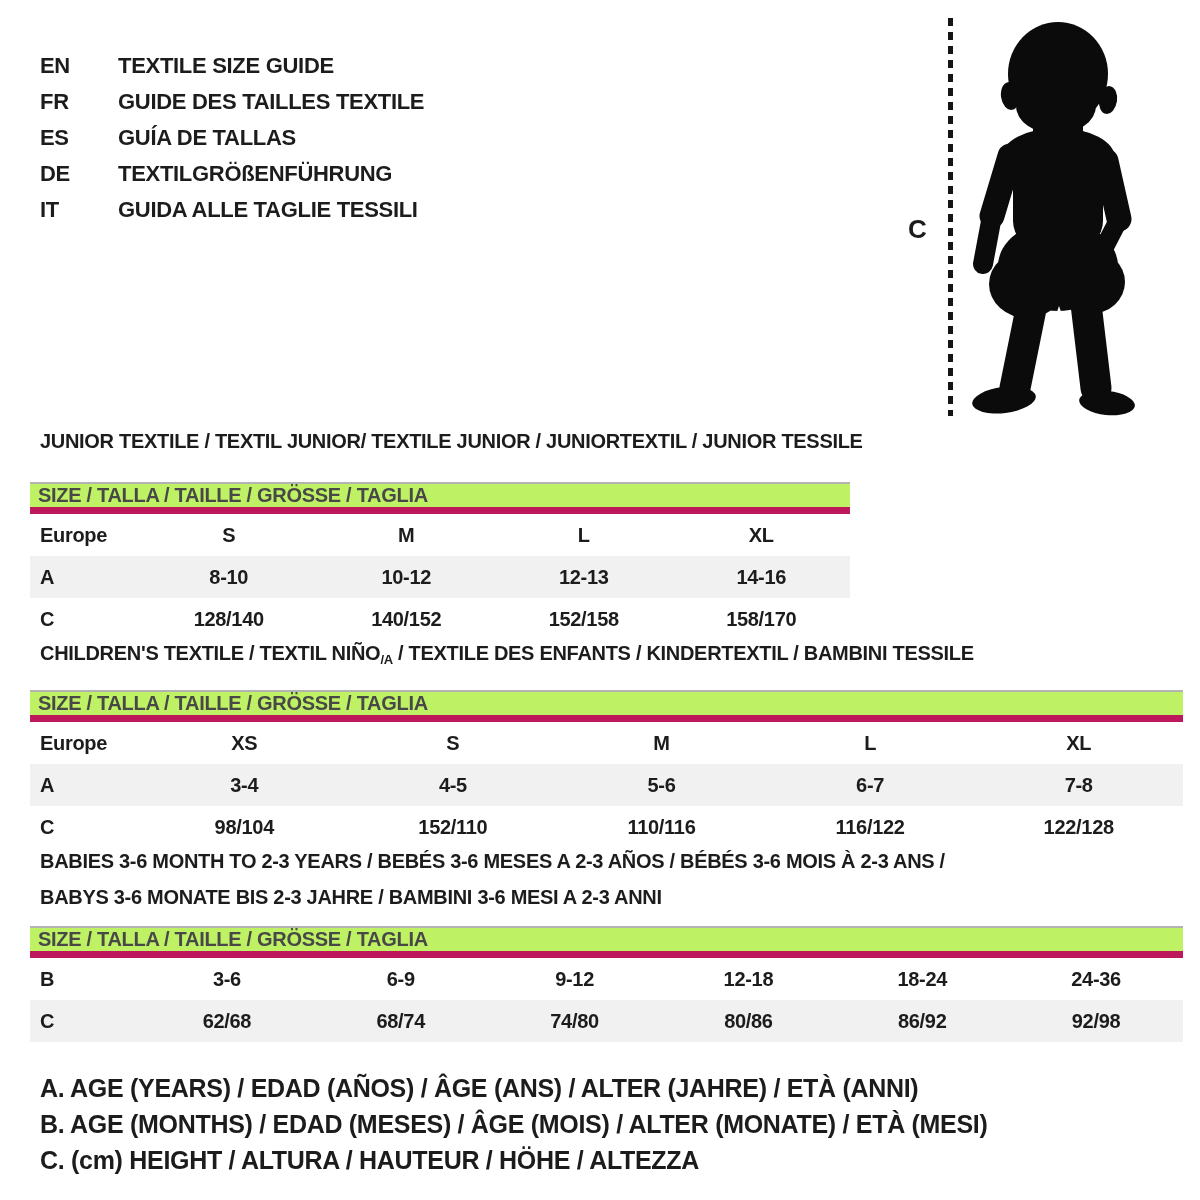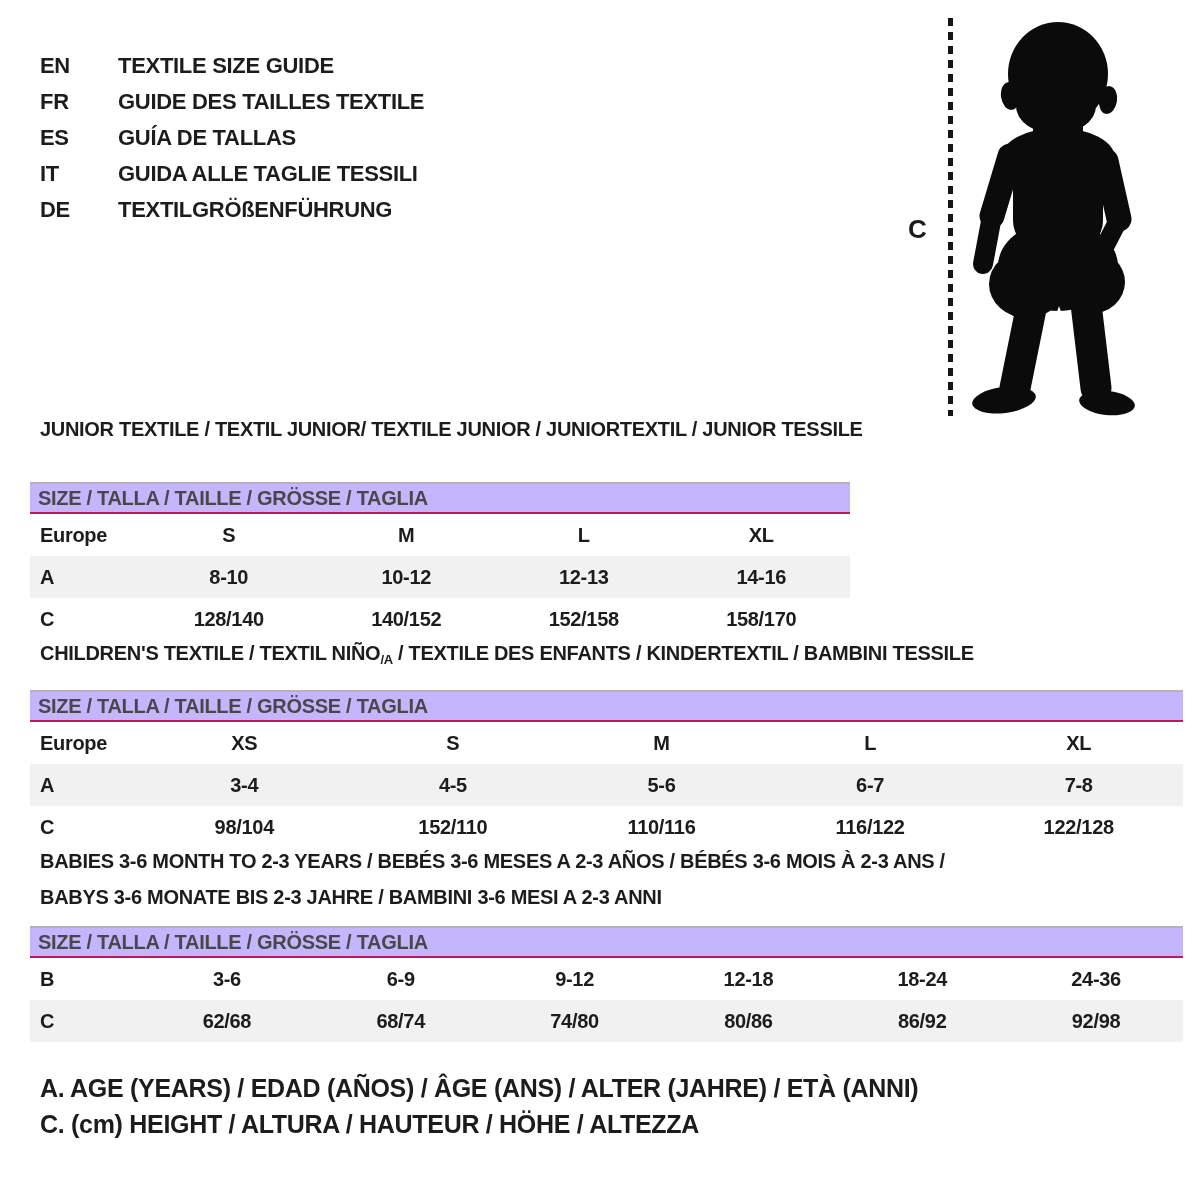--- a/index.html
+++ b/index.html
@@ -34,22 +34,22 @@
     white-space:nowrap;
   }
   .section-title .sub { font-size:13px; vertical-align:-4px; }
   .two-line { line-height:36px; }
 
   
   .size-table { left:30px; }
   .tbl-w-narrow { width:820px; }
   .tbl-w-wide   { width:1153px; }
   .size-bar {
-    height:32px; background:#c4b5fd;
-    border-top:2px solid #b3b3b3; border-bottom:2px solid #be185d;
+    height:32px; background:#bef264;
+    border-top:2px solid #b3b3b3; border-bottom:7px solid #be185d;
     display:flex; align-items:center; padding-left:8px;
     font-size:20px; font-weight:bold; color:#484848; letter-spacing:-0.3px;
   }
   .trow { display:grid; height:42px; align-items:center; }
   .cols-junior   { grid-template-columns:110px repeat(4,1fr); }
   .cols-children { grid-template-columns:110px repeat(5,1fr); }
   .cols-babies   { grid-template-columns:110px repeat(6,1fr); }
   .trow.alt { background:#f1f1f1; }
   .cell {
     text-align:center; font-size:20px; font-weight:bold; letter-spacing:-0.3px;
@@ -73,26 +73,26 @@
   </div>
   <div class="lang-row">
     <span class="lang-code">FR</span>
     <span class="lang-label">GUIDE DES TAILLES TEXTILE</span>
   </div>
   <div class="lang-row">
     <span class="lang-code">ES</span>
     <span class="lang-label">GUÍA DE TALLAS</span>
   </div>
   <div class="lang-row">
+    <span class="lang-code">DE</span>
+    <span class="lang-label">TEXTILGRÖßENFÜHRUNG</span>
+  </div>
+  <div class="lang-row">
     <span class="lang-code">IT</span>
     <span class="lang-label">GUIDA ALLE TAGLIE TESSILI</span>
-  </div>
-  <div class="lang-row">
-    <span class="lang-code">DE</span>
-    <span class="lang-label">TEXTILGRÖßENFÜHRUNG</span>
   </div>
 </div>
 
 <div class="abs height-line"></div>
 <div class="abs c-label">C</div>
 <svg class="abs toddler" width="185" height="402" viewBox="0 0 185 402" xmlns="http://www.w3.org/2000/svg">
   <g fill="#0b0b0b" stroke="none">
 
     <ellipse cx="100" cy="58" rx="50" ry="52"></ellipse>
     <ellipse cx="98" cy="90" rx="40" ry="28"></ellipse>
@@ -117,21 +117,21 @@
     <polygon points="101,290 80,352 122,350" fill="#ffffff"></polygon>
 
     <line x1="74" y1="288" x2="57" y2="372" stroke="#0b0b0b" stroke-width="31" stroke-linecap="round"></line>
     <line x1="128" y1="288" x2="138" y2="372" stroke="#0b0b0b" stroke-width="31" stroke-linecap="round"></line>
 
     <ellipse cx="46" cy="384" rx="32" ry="13" transform="rotate(-7 46 384)"></ellipse>
     <ellipse cx="149" cy="387" rx="28" ry="12" transform="rotate(6 149 387)"></ellipse>
   </g>
 </svg>
 
-<div class="abs section-title" style="top:418px">JUNIOR TEXTILE / TEXTIL JUNIOR/ TEXTILE JUNIOR / JUNIORTEXTIL / JUNIOR TESSILE</div>
+<div class="abs section-title" style="top:430px">JUNIOR TEXTILE / TEXTIL JUNIOR/ TEXTILE JUNIOR / JUNIORTEXTIL / JUNIOR TESSILE</div>
 
 <div class="abs size-table tbl-w-narrow" style="top:482px">
   <div class="size-bar">SIZE / TALLA / TAILLE / GRÖSSE / TAGLIA</div>
   <div class="trow cols-junior">
     <span class="cell rowhead">Europe</span>
     <span class="cell">S</span>
     <span class="cell">M</span>
     <span class="cell">L</span>
     <span class="cell">XL</span>
   </div>
@@ -203,14 +203,15 @@
     <span class="cell">68/74</span>
     <span class="cell">74/80</span>
     <span class="cell">80/86</span>
     <span class="cell">86/92</span>
     <span class="cell">92/98</span>
   </div>
 </div>
 
 <div class="abs legend">
   <div class="legend-line">A. AGE (YEARS) / EDAD (AÑOS) / ÂGE (ANS) / ALTER (JAHRE) / ETÀ (ANNI)</div>
+  <div class="legend-line">B. AGE (MONTHS) / EDAD (MESES) / ÂGE (MOIS) / ALTER (MONATE) / ETÀ (MESI)</div>
   <div class="legend-line">C. (cm) HEIGHT / ALTURA / HAUTEUR / HÖHE / ALTEZZA</div>
 </div>
 
 </body></html>

